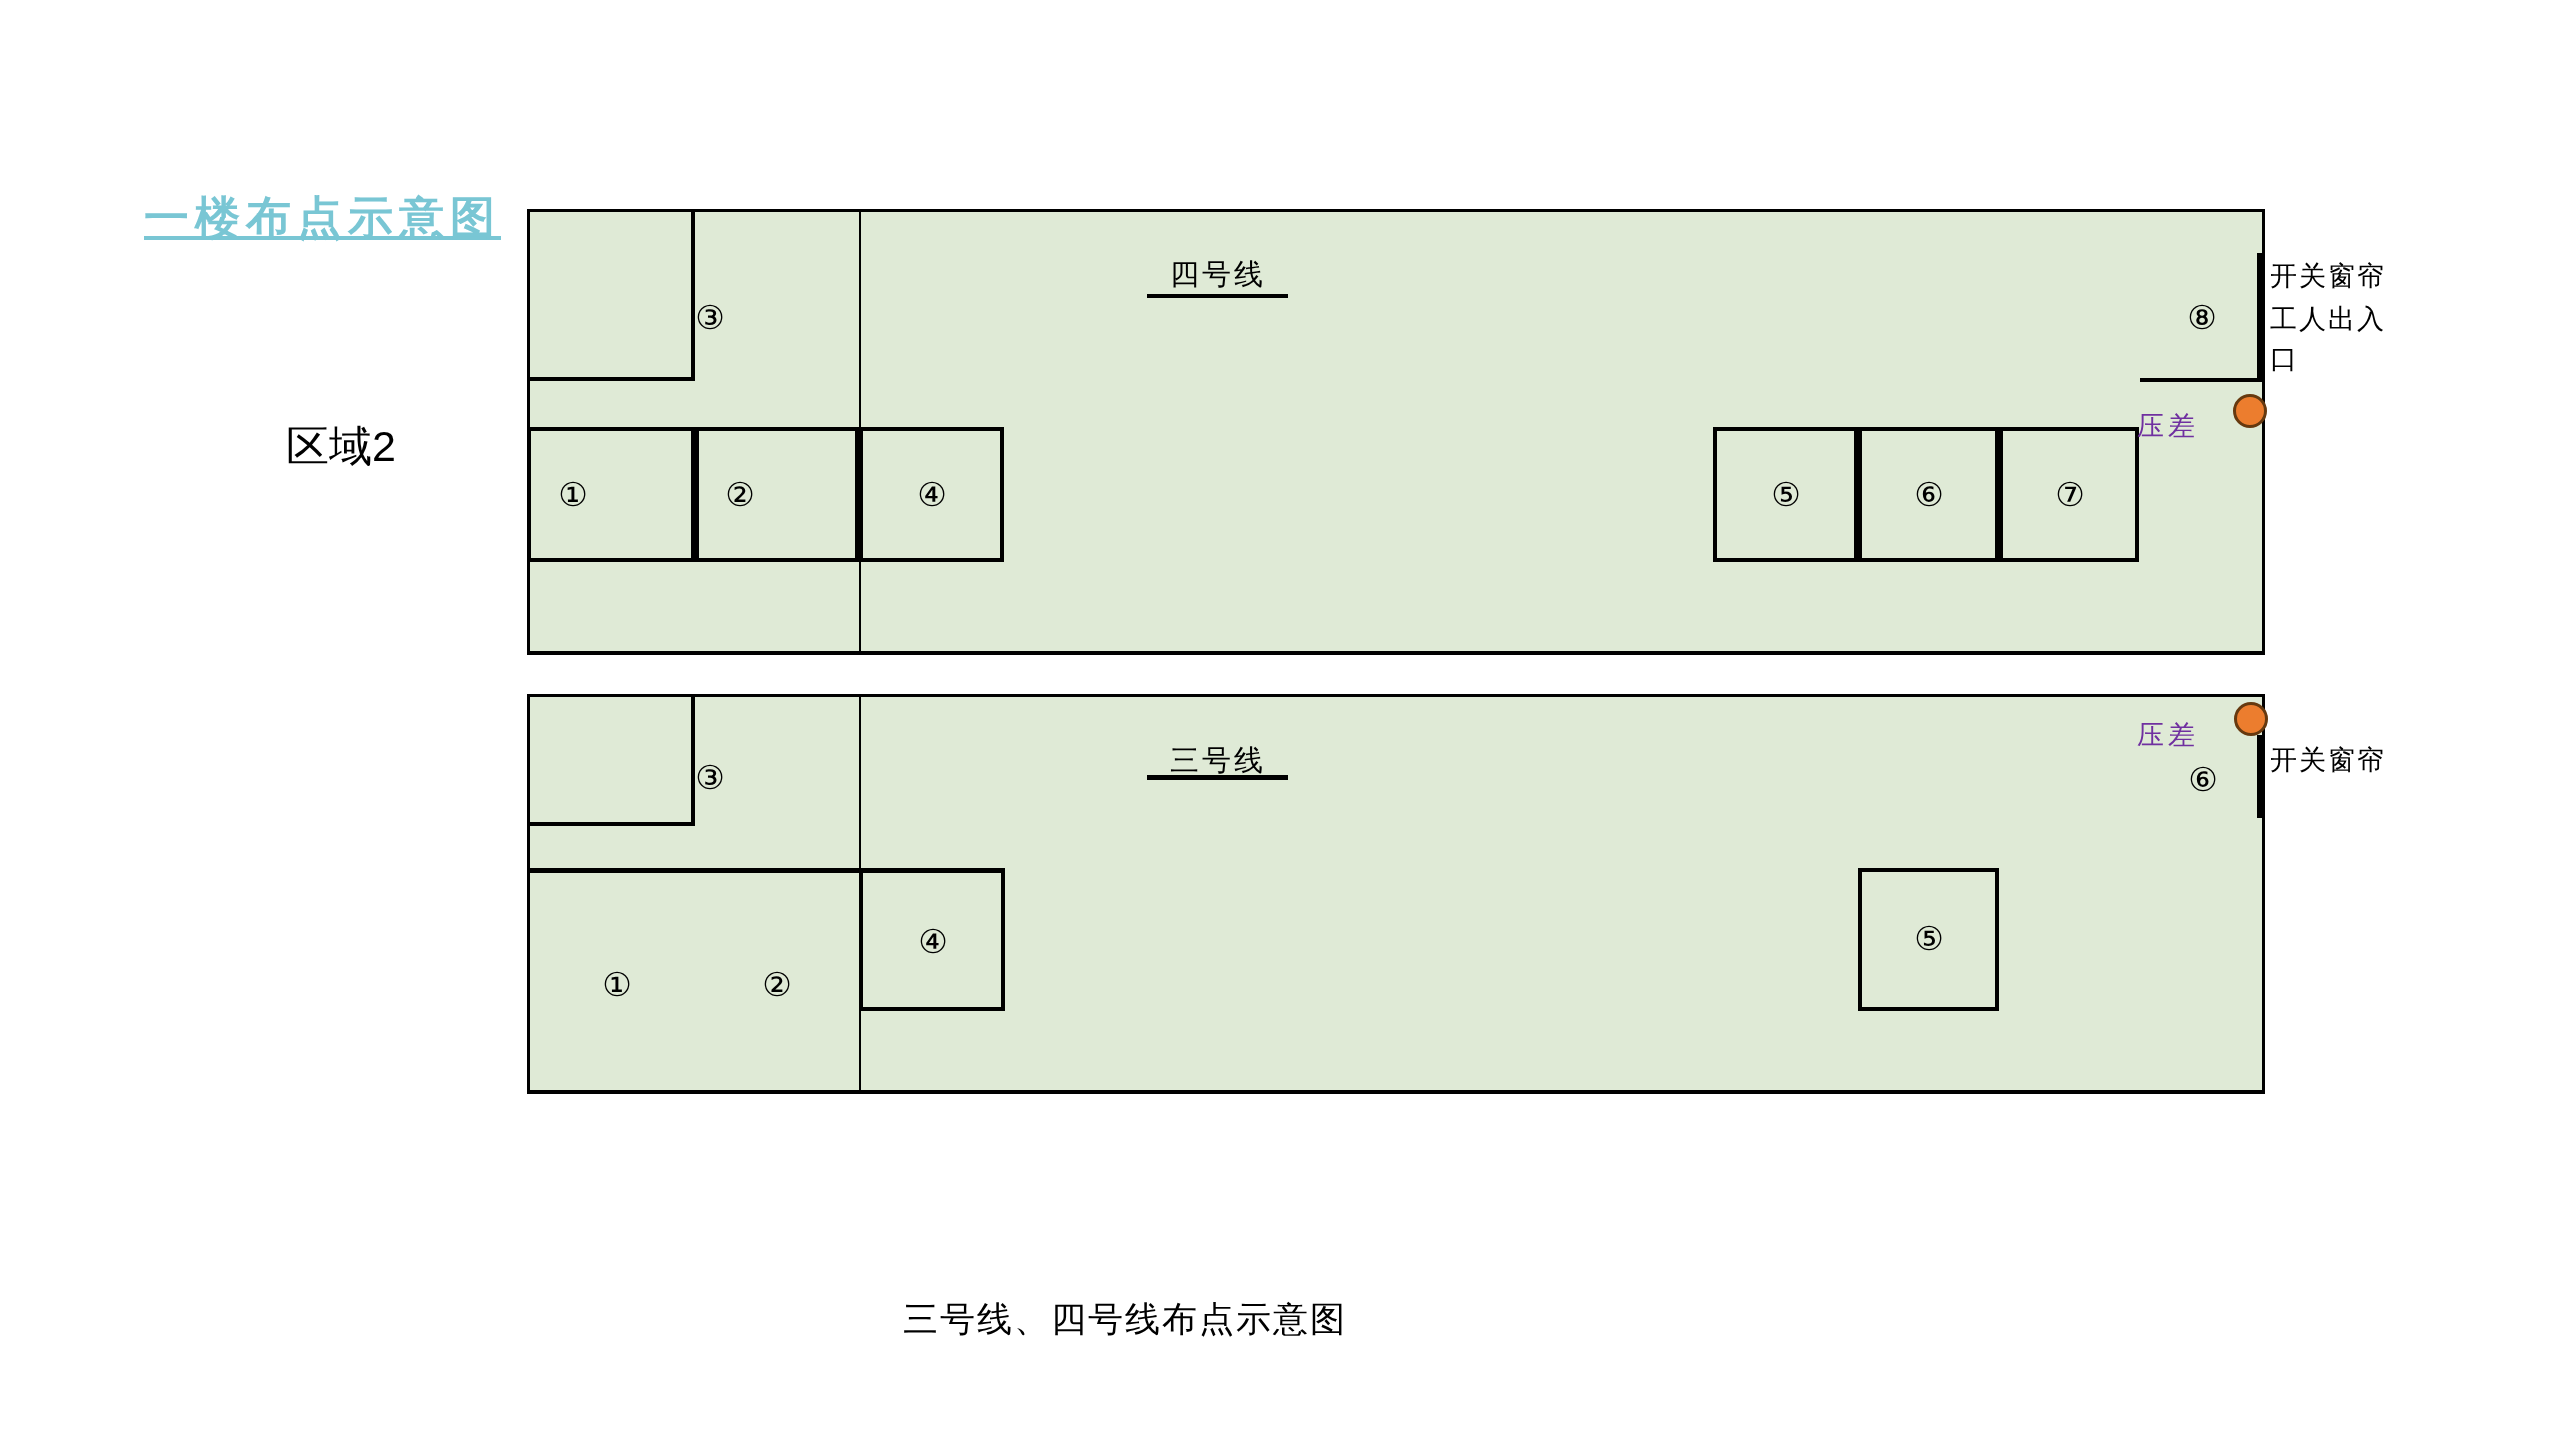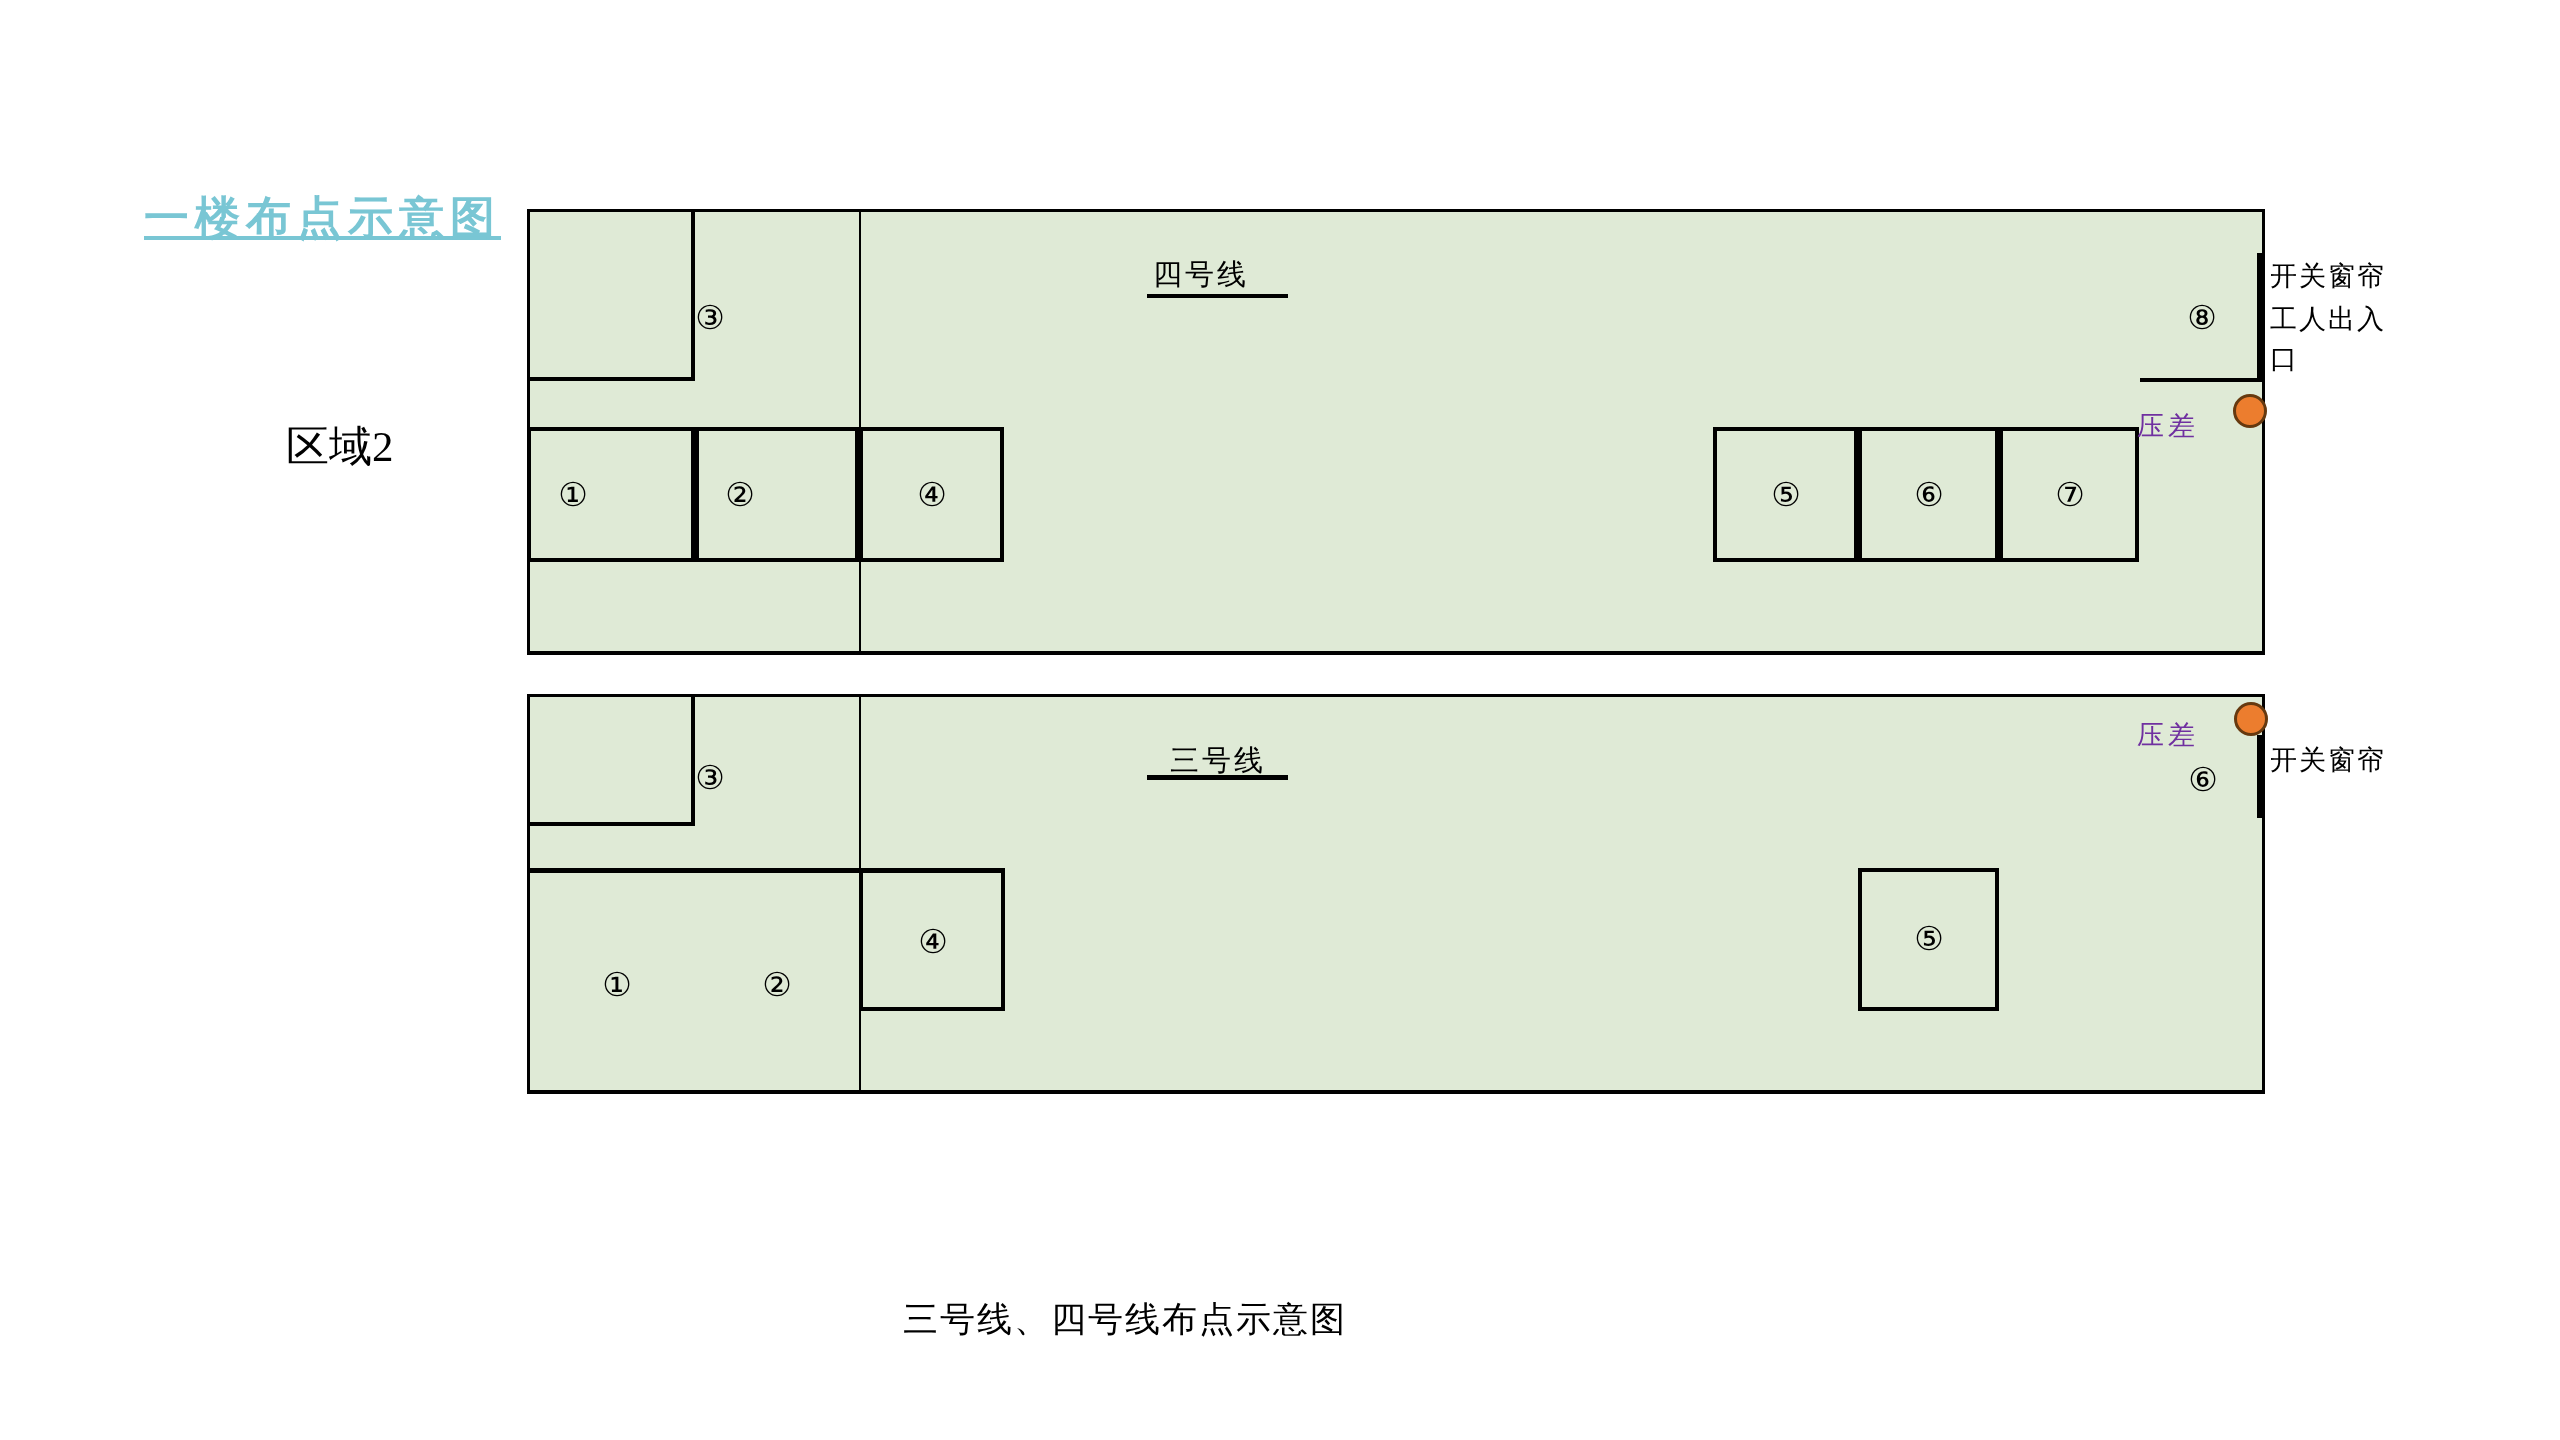--- a/index.html
+++ b/index.html
@@ -18,21 +18,21 @@
     font-size:45px; font-weight:bold;
     color:#79c6d4;
     letter-spacing:6px;
     font-family:"Liberation Sans", sans-serif;
     white-space:nowrap;
     text-decoration:underline;
   }
   .area-label {
     left:286px; top:418px;
     font-size:43px; color:#000;
-    font-family:Liberation Serif, serif;
+    font-family:Liberation Sans, sans-serif;
     white-space:nowrap;
   }
   .diagram-caption {
     left:903px; top:1296px;
     font-size:35px; color:#000;
     letter-spacing:2px;
     font-family:Liberation Sans, sans-serif;
     white-space:nowrap;
   }
 
@@ -133,21 +133,21 @@
 
   <div class="num" style="left:46px;  top:285px;">①</div>
   <div class="num" style="left:213px; top:285px;">②</div>
   <div class="num" style="left:183px; top:108px;">③</div>
   <div class="num" style="left:405px; top:285px;">④</div>
   <div class="num" style="left:1259px; top:285px;">⑤</div>
   <div class="num" style="left:1402px; top:285px;">⑥</div>
   <div class="num" style="left:1543px; top:285px;">⑦</div>
   <div class="num" style="left:1675px; top:108px;">⑧</div>
 
-  <div class="line-label" style="left:544px; top:46px;">四号线</div>
+  <div class="line-label" style="left:561px; top:46px;">四号线</div>
   <div class="line-underline" style="left:620px; top:85px; width:141px; height:4px;"></div>
 
   <div class="wall" style="left:1730px; top:44px; width:8px; height:125px;"></div>
   <div class="wall" style="left:1613px; top:169px; width:125px; height:4px;"></div>
 
   <div class="pressure-label" style="left:1610px; top:187px;">压差</div>
   <div class="sensor-dot" style="left:1706px; top:185px;"></div>
 </div>
 
 <div class="abs side-text" style="left:2270px; top:258px;">开关窗帘</div>

